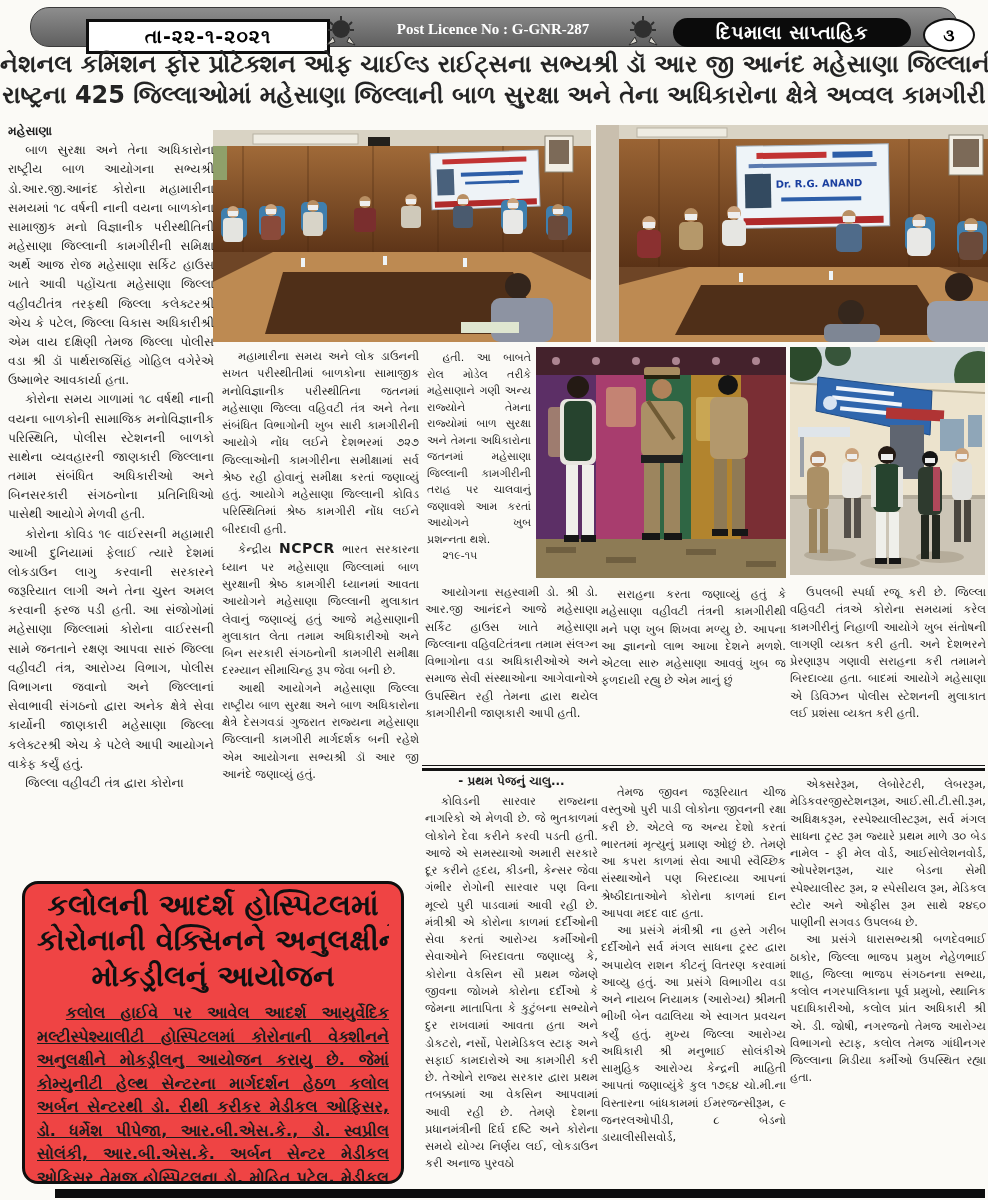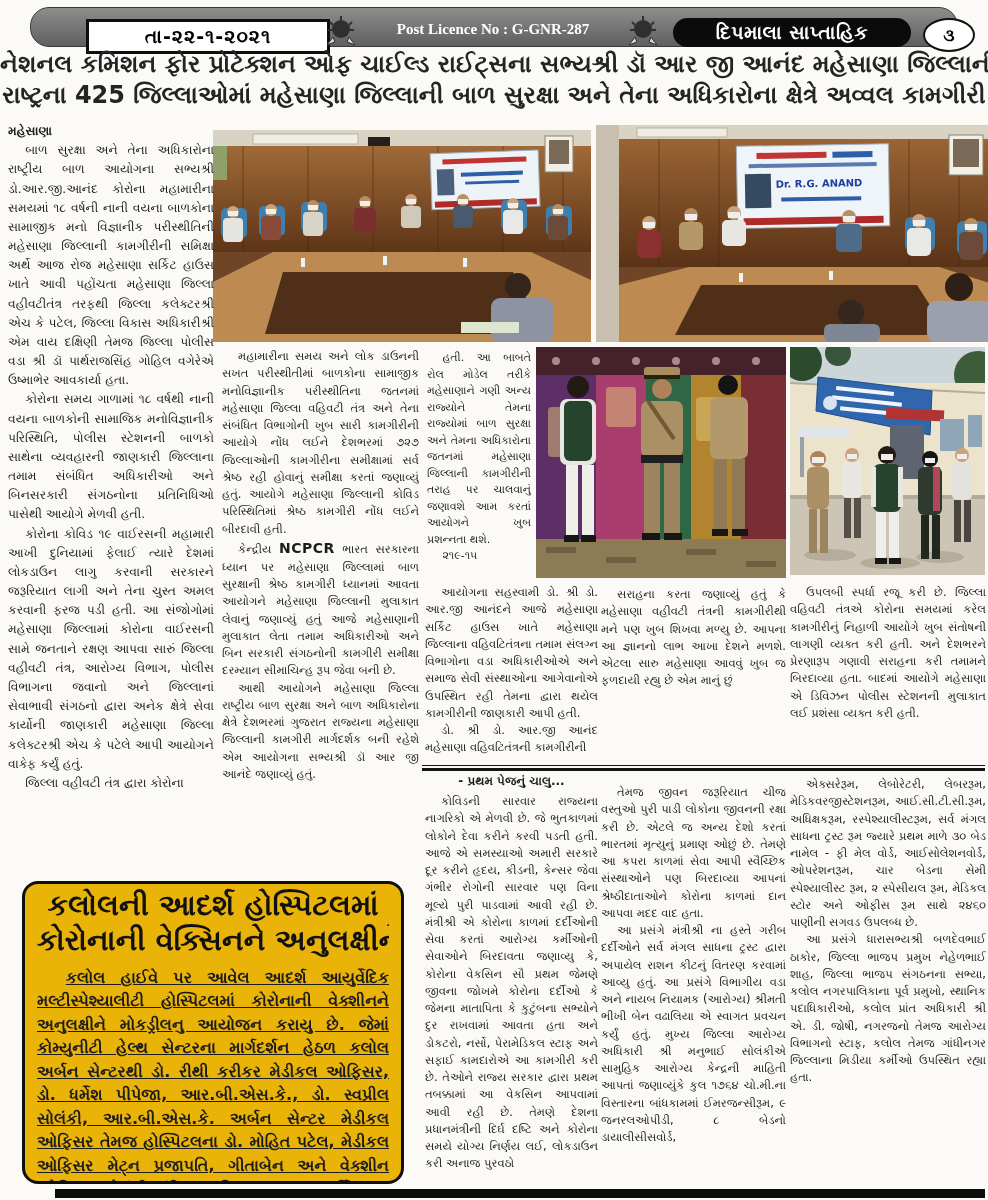--- a/index.html
+++ b/index.html
@@ -42,21 +42,21 @@
   #col3bottom{left:425px;top:793px;width:173px;height:394px;}
   #col4top{left:601px;top:586px;width:185px;height:180px;}
   #col4bottom{left:601px;top:776px;width:185px;height:411px;margin-top:8px;}
   #col5top{left:790px;top:584px;width:196px;height:182px;}
   #col5bottom{left:790px;top:776px;width:196px;height:411px;}
   .rule{position:absolute;left:422px;top:768px;width:563px;height:3px;background:#141414;}
   .rule2{position:absolute;left:422px;top:765px;width:563px;height:1px;background:#141414;}
   .continued{position:absolute;left:425px;top:774px;width:173px;text-align:center;font-weight:700;font-size:12px;}
   .ncpcr{font-weight:800;font-size:14px;letter-spacing:.5px;}
   
-  #boxArticle{position:absolute;left:22px;top:881px;width:382px;height:303px;background:#eab308;
+  #boxArticle{position:absolute;left:22px;top:881px;width:382px;height:303px;background:#ef4444;
         border:3.5px solid #0f0f0f;border-radius:16px;box-sizing:border-box;padding:4px 12px;overflow:hidden;}
   #boxArticle .bh{text-align:center;font-weight:800;color:#111;}
   #boxArticle .bh div{font-size:29px;line-height:1.22;white-space:nowrap;overflow:hidden;}
   #boxArticle .bb{margin-top:7px;text-align:justify;font-size:16px;line-height:1.47;font-weight:600;text-decoration:underline;}
   #boxArticle .bb p{margin:0;text-indent:1.8em;}
   .bottom-bar{position:absolute;left:55px;top:1189px;width:930px;height:9px;background:#0c0c0c;}
 </style>
 </head>
 <body>
 
@@ -410,29 +410,29 @@
   </div>
 
   <div id="col1" class="col">
     <p class="dateline">મહેસાણા</p>
     <span><p>બાળ સુરક્ષા અને તેના અધિકારોના રાષ્ટ્રીય બાળ આયોગના સભ્યશ્રી ડો.આર.જી.આનંદ કોરોના મહામારીના સમયમાં ૧૮ વર્ષની નાની વયના બાળકોના સામાજીક મનો વિજ્ઞાનીક પરીસ્થીતિની મહેસાણા જિલ્લાની કામગીરીની સમિક્ષા અર્થે આજ રોજ મહેસાણા સર્કિટ હાઉસ ખાતે આવી પહોંચતા મહેસાણા જિલ્લા વહીવટીતંત્ર તરફથી જિલ્લા કલેક્ટરશ્રી એચ કે પટેલ, જિલ્લા વિકાસ અધિકારીશ્રી એમ વાય દક્ષિણી તેમજ જિલ્લા પોલીસ વડા શ્રી ડૉ પાર્થરાજસિંહ ગોહિલ વગેરેએ ઉષ્માભેર આવકાર્યા હતા.</p><p>કોરોના સમય ગાળામાં ૧૮ વર્ષથી નાની વયના બાળકોની સામાજિક મનોવિજ્ઞાનીક પરિસ્થિતિ, પોલીસ સ્ટેશનની બાળકો સાથેના વ્યવહારની જાણકારી જિલ્લાના તમામ સંબંધિત અધિકારીઓ અને બિનસરકારી સંગઠનોના પ્રતિનિધિઓ પાસેથી આયોગે મેળવી હતી.</p><p>કોરોના કોવિડ ૧૯ વાઈરસની મહામારી આખી દુનિયામાં ફેલાઈ ત્યારે દેશમાં લોકડાઉન લાગુ કરવાની સરકારને જરૂરિયાત લાગી અને તેના ચુસ્ત અમલ કરવાની ફરજ પડી હતી. આ સંજોગોમાં મહેસાણા જિલ્લામાં કોરોના વાઈરસની સામે જનતાને રક્ષણ આપવા સારું જિલ્લા વહીવટી તંત્ર, આરોગ્ય વિભાગ, પોલીસ વિભાગના જવાનો અને જિલ્લાનાં સેવાભાવી સંગઠનો દ્વારા અનેક ક્ષેત્રે સેવા કાર્યોની જાણકારી મહેસાણા જિલ્લા કલેક્ટરશ્રી એચ કે પટેલે આપી આયોગને વાકેફ કર્યું હતું.</p><p>જિલ્લા વહીવટી તંત્ર દ્વારા કોરોના</p></span>
   </div>
 
   <div id="col2" class="col">
     <p>મહામારીના સમય અને લોક ડાઉનની સખત પરીસ્થીતીમાં બાળકોના સામાજીક મનોવિજ્ઞાનીક પરીસ્થીતિના જતનમાં મહેસાણા જિલ્લા વહિવટી તંત્ર અને તેના સંબંધિત વિભાગોની ખુબ સારી કામગીરીની આયોગે નોંધ લઈને દેશભરમાં ૭૨૭ જિલ્લાઓની કામગીરીના સમીક્ષામાં સર્વ શ્રેષ્ઠ રહી હોવાનું સમીક્ષા કરતાં જણાવ્યું હતું. આયોગે મહેસાણા જિલ્લાની કોવિડ પરિસ્થિતિમાં શ્રેષ્ઠ કામગીરી નોંધ લઈને બીરદાવી હતી.</p>
     <p><span>કેન્દ્રીય </span><span class="ncpcr">NCPCR</span><span> ભારત સરકારના ધ્યાન પર મહેસાણા જિલ્લામાં બાળ સુરક્ષાની શ્રેષ્ઠ કામગીરી ધ્યાનમાં આવતા આયોગને મહેસાણા જિલ્લાની મુલાકાત લેવાનું જણાવ્યું હતું આજે મહેસાણાની મુલાકાત લેતા તમામ અધિકારીઓ અને બિન સરકારી સંગઠનોની કામગીરી સમીક્ષા દરમ્યાન સીમાચિન્હ રૂપ જેવા બની છે.</span></p>
-    <p>આથી આયોગને મહેસાણા જિલ્લા રાષ્ટ્રીય બાળ સુરક્ષા અને બાળ અધિકારોના ક્ષેત્રે દેશભરમાં ગુજરાત રાજ્યના મહેસાણા જિલ્લાની કામગીરી માર્ગદર્શક બની રહેશે એમ આયોગના સભ્યશ્રી ડૉ આર જી આનંદે જણાવ્યું હતું.</p>
+    <p>આથી આયોગને મહેસાણા જિલ્લા રાષ્ટ્રીય બાળ સુરક્ષા અને બાળ અધિકારોના ક્ષેત્રે દેસગવડાં ગુજરાત રાજ્યના મહેસાણા જિલ્લાની કામગીરી માર્ગદર્શક બની રહેશે એમ આયોગના સભ્યશ્રી ડૉ આર જી આનંદે જણાવ્યું હતું.</p>
   </div>
 
   <div id="col3top" class="col">
     <span><p>હતી. આ બાબતે રોલ મોડેલ તરીકે મહેસાણાને ગણી અન્ય રાજ્યોને તેમના રાજ્યોમાં બાળ સુરક્ષા અને તેમના અધિકારોના જતનમાં મહેસાણા જિલ્લાની કામગીરીની તરાહ પર ચાલવાનું જણાવશે આમ કરતાં આયોગને ખુબ પ્રશન્નતા થશે.</p><p>૨૧૯-૧૫</p></span>
   </div>
 
   <div id="col3mid" class="col">
-    <span><p>આયોગના સહસ્વામી ડો. શ્રી ડો. આર.જી આનંદને આજે મહેસાણા સર્કિટ હાઉસ ખાતે મહેસાણા જિલ્લાના વહિવટિતંત્રના તમામ સંલગ્ન વિભાગોના વડા અધિકારીઓએ અને સમાજ સેવી સંસ્થાઓના આગેવાનોએ ઉપસ્થિત રહી તેમના દ્વારા થયેલ કામગીરીની જાણકારી આપી હતી.</p><p>ડો. શ્રી ડો. આર.જી આનંદ મહેસાણા વહિવટિતંત્રની કામગીરીની</p></span>
+    <span><p>આયોગના સહસ્વામી ડો. શ્રી ડો. આર.જી આનંદને આજે મહેસાણા સર્કિટ હાઉસ ખાતે મહેસાણા જિલ્લાના વહિવટિતંત્રના તમામ સંલગ્ન વિભાગોના વડા અધિકારીઓએ અને સમાજ સેવી સંસ્થાઓના આગેવાનોએ ઉપસ્થિત રહી તેમના દ્વારા થયેલ કામગીરીની જાણકારી આપી હતી.</p></span>
   </div>
 
   <div class="rule2"></div>
   <div class="rule"></div>
   <div class="continued">- પ્રથમ પેજનું ચાલુ...</div>
 
   <div id="col3bottom" class="col">
     <span><p>કોવિડની સારવાર રાજ્યના નાગરિકો એ મેળવી છે. જે ભુતકાળમાં લોકોને દેવા કરીને કરવી પડતી હતી. આજે એ સમસ્યાઓ અમારી સરકારે દૂર કરીને હૃદય, કીડની, કેન્સર જેવા ગંભીર રોગોની સારવાર પણ વિના મૂલ્યે પુરી પાડવામાં આવી રહી છે. મંત્રીશ્રી એ કોરોના કાળમાં દર્દીઓની સેવા કરતાં આરોગ્ય કર્મીઓની સેવાઓને બિરદાવતા જણાવ્યુ કે, કોરોના વેકસિન સૌ પ્રથમ જેમણે જીવના જોખમે કોરોના દર્દીઓ કે જેમના માતાપિતા કે કુટુંબના સભ્યોને દુર રાખવામાં આવતા હતા અને ડોકટરો, નર્સો, પેરામેડિકલ સ્ટાફ અને સફાઈ કામદારોએ આ કામગીરી કરી છે. તેઓને રાજ્ય સરકાર દ્વારા પ્રથમ તબક્કામાં આ વેકસિન આપવામાં આવી રહી છે. તેમણે દેશના પ્રધાનમંત્રીની દિર્ઘ દષ્ટિ અને કોરોના સમયે યોગ્ય નિર્ણય લઈ, લોકડાઉન કરી અનાજ પુરવઠો</p></span>
   </div>
 
@@ -449,20 +449,21 @@
   </div>
 
   <div id="col5bottom" class="col">
     <span><p>એક્સરેરૂમ, લેબોરેટરી, લેબરરૂમ, મેડિકવરજીસ્ટેશનરૂમ, આઈ.સી.ટી.સી.રૂમ, અધિક્ષકરૂમ, રસ્પેશ્યાલીસ્ટરૂમ, સર્વ મંગલ સાધના ટ્રસ્ટ રૂમ જ્યારે પ્રથમ માળે ૩૦ બેડ નામેલ - ફી મેલ વોર્ડ, આઈસોલેશનવોર્ડ, ઓપરેશનરૂમ, ચાર બેડના સેમી સ્પેશ્યાલીસ્ટ રૂમ, ૨ સ્પેસીયલ રૂમ, મેડિકલ સ્ટોર અને ઓફીસ રૂમ સાથે ૨૪૬૦ પાણીની સગવડ ઉપલબ્ધ છે.</p><p>આ પ્રસંગે ધારાસભ્યશ્રી બળદેવભાઈ ઠાકોર, જિલ્લા ભાજપ પ્રમુખ નેહેળભાઈ શાહ, જિલ્લા ભાજપ સંગઠનના સભ્યા, કલોલ નગરપાલિકાના પૂર્વ પ્રમુખો, સ્થાનિક પદાધિકારીઓ, કલોલ પ્રાંત અધિકારી શ્રી એ. ડી. જોષી, નગરજનો તેમજ આરોગ્ય વિભાગનો સ્ટાફ, કલોલ તેમજ ગાંધીનગર જિલ્લાના મિડીયા કર્મીઓ ઉપસ્થિત રહ્યા હતા.</p></span>
   </div>
 
   <div id="boxArticle">
     <div class="bh">
       <div>કલોલની આદર્શ હોસ્પિટલમાં</div>
       <div>કોરોનાની વેક્સિનને અનુલક્ષીને</div>
+      <div>મોકડ્રીલનું આયોજન</div>
     </div>
     <div class="bb">
       <p>કલોલ હાઈવે પર આવેલ આદર્શ આયુર્વેદિક મલ્ટીસ્પેશ્યાલીટી હોસ્પિટલમાં કોરોનાની વેક્શીનને અનુલક્ષીને મોકડ્રીલનુ આયોજન કરાયુ છે. જેમાં કોમ્યુનીટી હેલ્થ સેન્ટરના માર્ગદર્શન હેઠળ કલોલ અર્બન સેન્ટરથી ડો. રીથી કરીકર મેડીકલ ઓફિસર, ડો. ધર્મેશ પીપેજા, આર.બી.એસ.કે., ડો. સ્વપ્રીલ સોલંકી, આર.બી.એસ.કે. અર્બન સેન્ટર મેડીકલ ઓફિસર તેમજ હોસ્પિટલના ડો. મોહિત પટેલ, મેડીકલ ઓફિસર મેટ્ન પ્રજાપતિ, ગીતાબેન અને વેક્શીન ઓફિસર સોલંકી ચંદ્રિકા સહિત અન્ય સહકર્મિ દ્વારા આયોજન કરવામાં આવ્યું હતું.</p>
     </div>
   </div>
 
   <div class="bottom-bar"></div>
 </div>
 
 </body></html>

